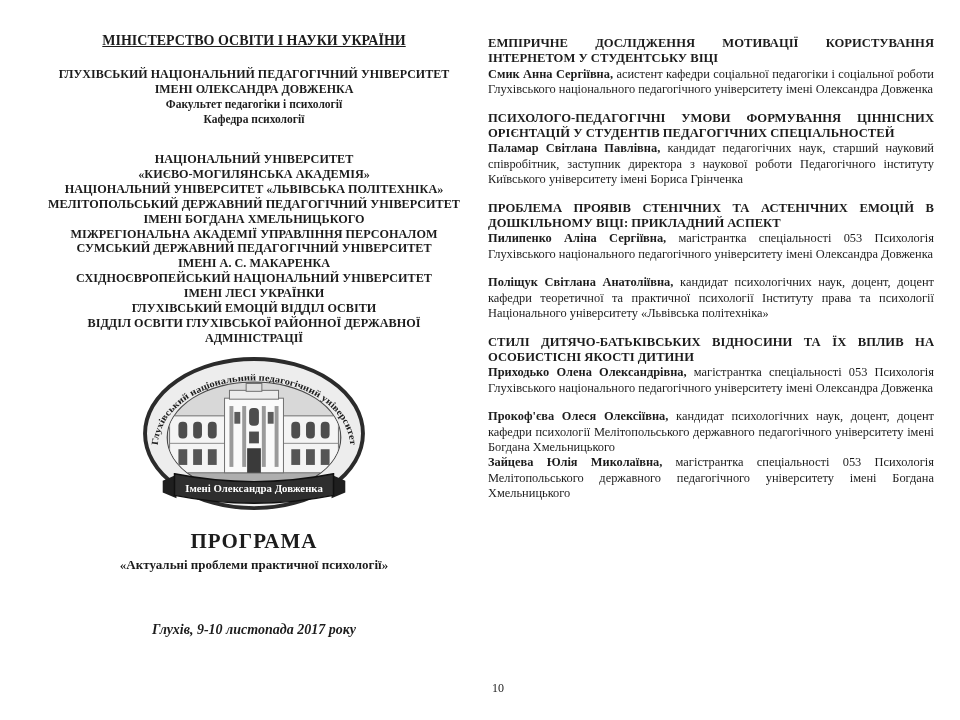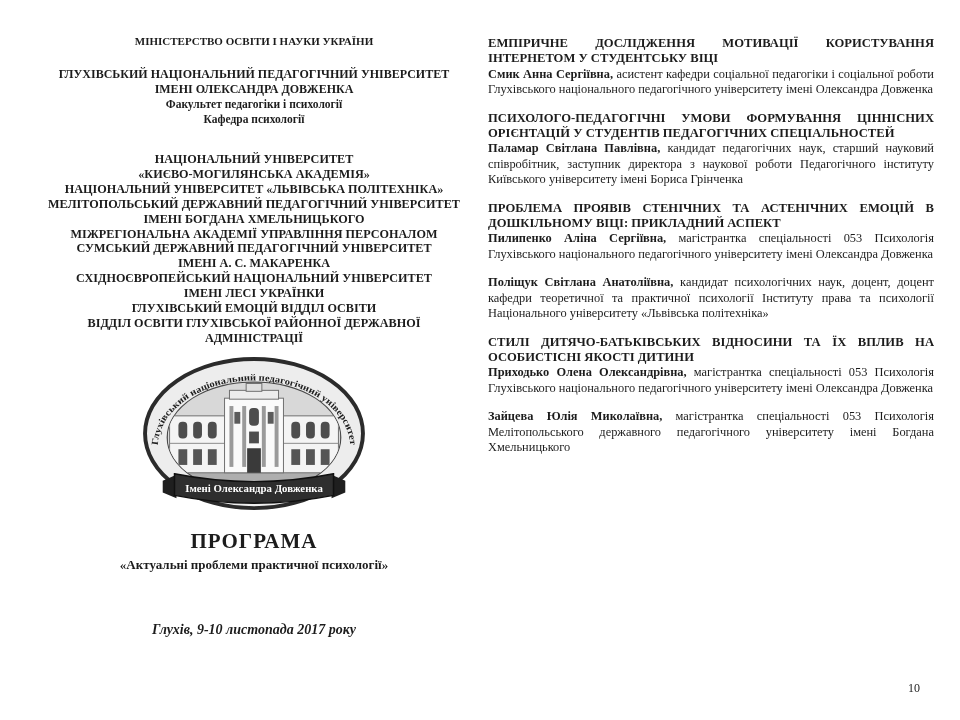--- a/index.html
+++ b/index.html
@@ -6,36 +6,36 @@
   body{
     width:960px;height:720px;background:#ffffff;overflow:hidden;
     font-family:"Liberation Serif","DejaVu Serif",serif;color:#1c1c1c;
   }
   .spread{display:flex;width:960px;height:720px;}
   .page{box-sizing:border-box;position:relative;}
   .page.left{width:480px;padding:34px 12px 0 40px;text-align:center;}
   .page.right{width:480px;padding:36px 26px 0 8px;text-align:left;}
 
   
-  .ministry{font-weight:bold;font-size:11px;line-height:14px;}
+  .ministry{font-weight:bold;font-size:14px;line-height:14px;text-decoration:underline;}
   .univ-block{margin-top:19px;font-weight:bold;font-size:12px;line-height:15px;}
   .sub-block{font-weight:bold;font-size:11.5px;line-height:15px;}
   .partners{margin-top:25px;font-weight:bold;font-size:12.2px;line-height:14.9px;}
   .emblem-wrap{margin-top:9px;}
   .program-title{margin-top:10px;font-weight:bold;font-size:21px;letter-spacing:1px;}
   .conf-type{margin-top:24px;font-weight:bold;font-size:13.5px;line-height:17px;}
   .conf-name{font-weight:bold;font-size:13px;line-height:22px;}
   .venue-date{margin-top:46px;font-weight:bold;font-style:italic;font-size:14px;}
 
   
   .entry{margin:0 0 13px 0;}
   .entry p{margin:0;text-align:justify;}
   .entry .title{font-weight:bold;font-size:12.6px;line-height:15.4px;}
   .entry .author{font-size:12.4px;line-height:15.4px;}
-  .page-number{position:absolute;left:4px;right:40px;bottom:24px;text-align:right;font-size:12px;}
+  .page-number{position:absolute;left:12px;right:40px;bottom:24px;text-align:left;font-size:12px;}
 </style>
 </head>
 <body>
 
 <div class="spread">
 
   <div class="page left">
     <div class="ministry">МІНІСТЕРСТВО ОСВІТИ І НАУКИ УКРАЇНИ</div>
 
     <div class="univ-block">
@@ -147,19 +147,20 @@
     <section class="entry">
       <p class="author"><b>Поліщук Світлана Анатоліївна,</b><span> кандидат психологічних наук, доцент, доцент кафедри теоретичної та практичної психології Інституту права та психології Національного університету «Львівська політехніка»</span></p>
     </section>
 
     <section class="entry">
       <p class="title">СТИЛІ ДИТЯЧО-БАТЬКІВСЬКИХ ВІДНОСИНИ ТА ЇХ ВПЛИВ НА ОСОБИСТІСНІ ЯКОСТІ ДИТИНИ</p>
       <p class="author"><b>Приходько Олена Олександрівна,</b><span> магістрантка спеціальності 053 Психологія Глухівського національного педагогічного університету імені Олександра Довженка</span></p>
     </section>
 
     <section class="entry">
+      <p class="author"><b>Прокоф'єва Олеся Олексіївна,</b><span> кандидат психологічних наук, доцент, доцент кафедри психології Мелітопольського державного педагогічного університету імені Богдана Хмельницького</span></p>
       <p class="author"><b>Зайцева Юлія Миколаївна,</b><span> магістрантка спеціальності 053 Психологія Мелітопольського державного педагогічного університету імені Богдана Хмельницького</span></p>
     </section>
 
     <div class="page-number">10</div>
   </div>
 
 </div>
 
 </body></html>

